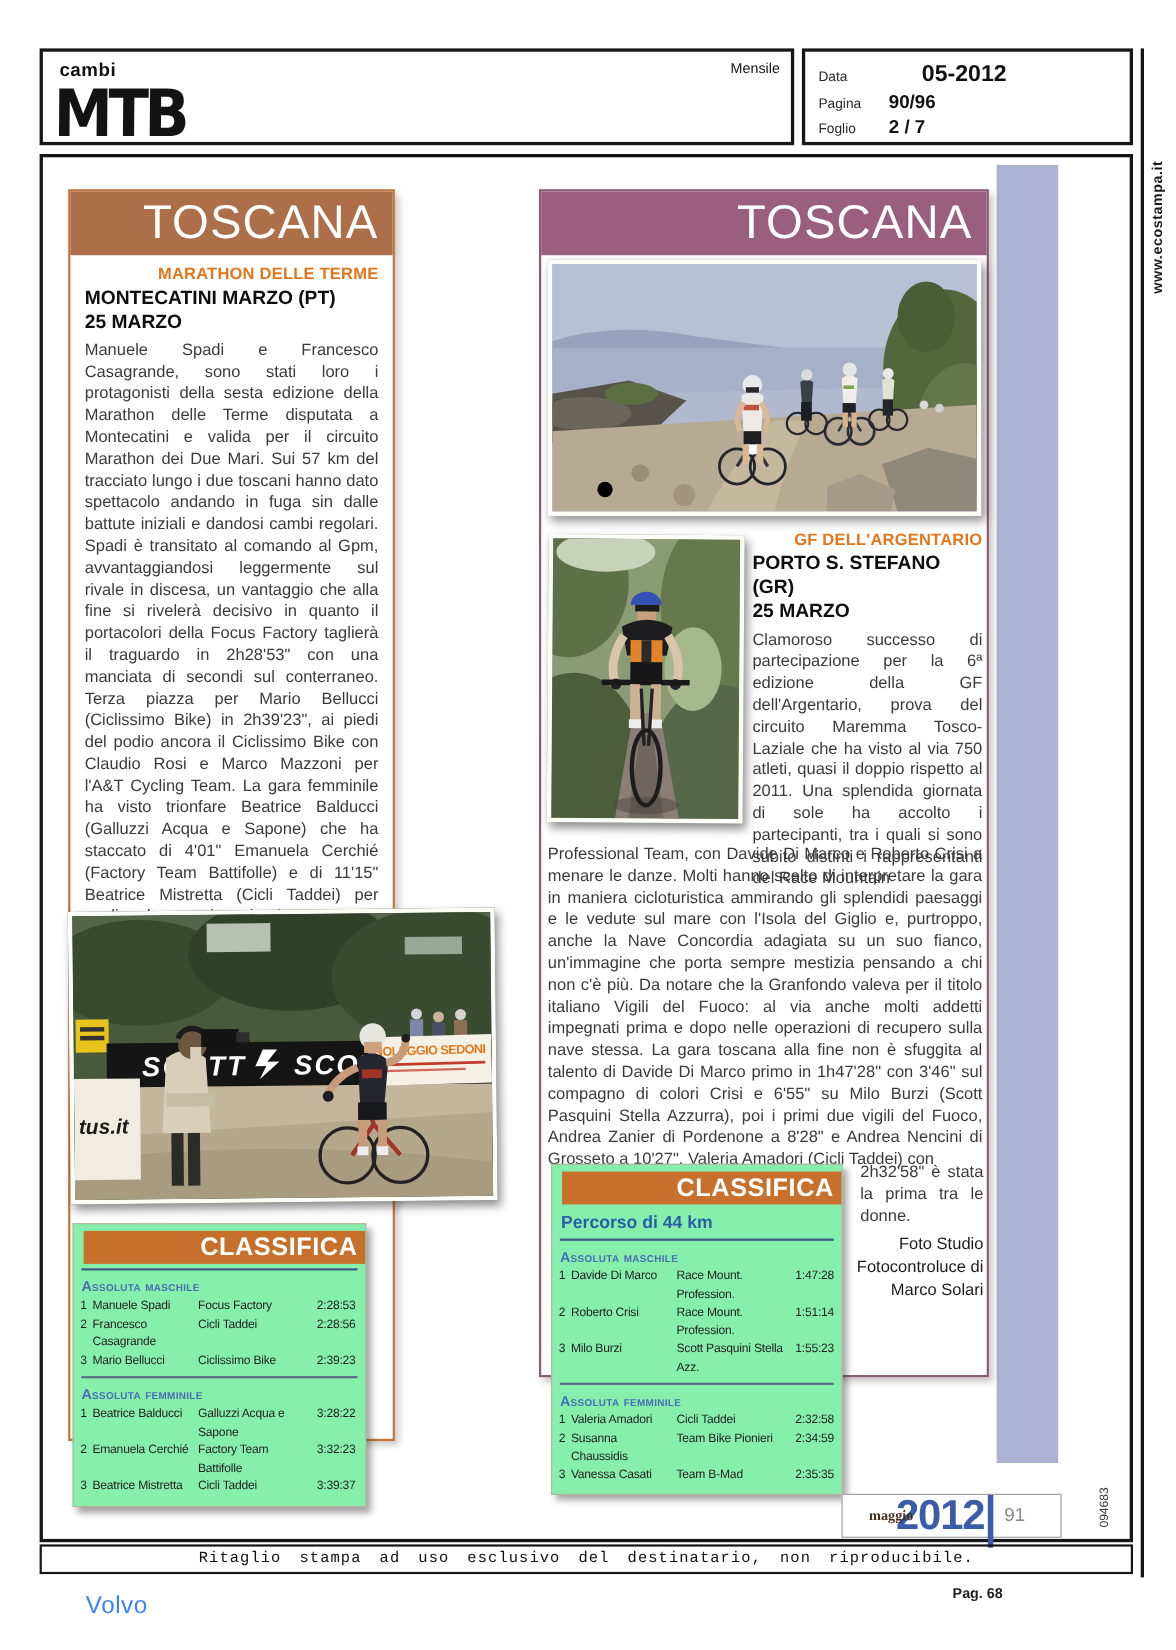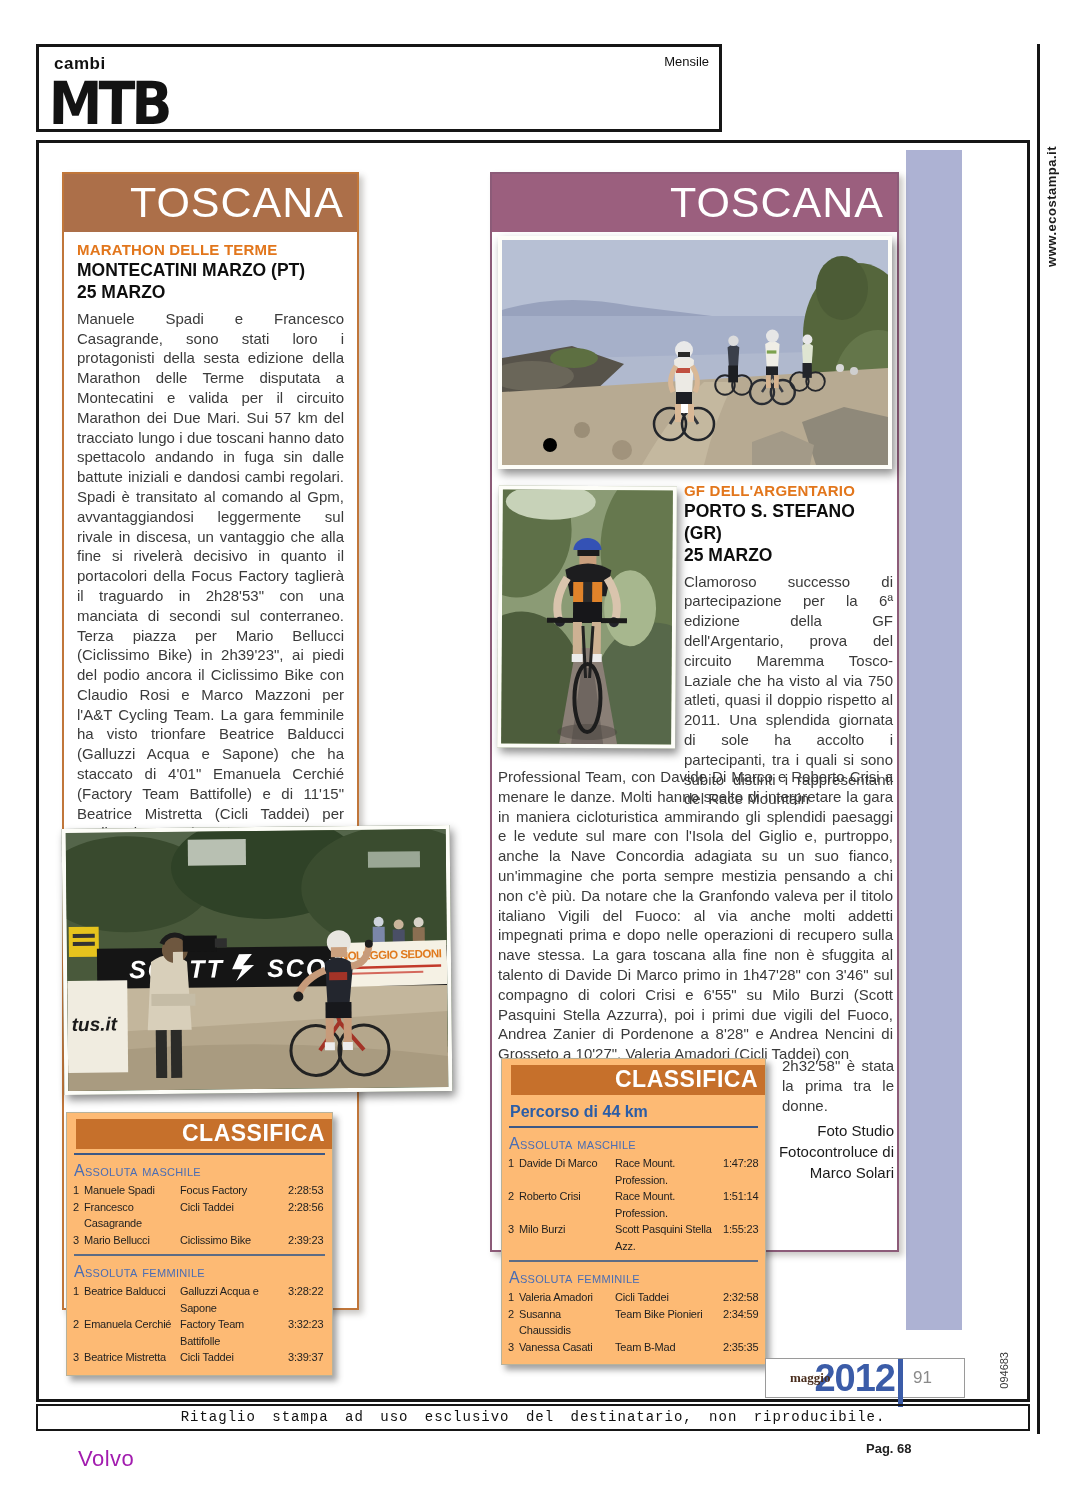--- a/index.html
+++ b/index.html
@@ -34,76 +34,90 @@
 
   
   .block { background:#fff; box-shadow:4px 4px 6px rgba(70,60,50,.28); }
   .block-left  { left:62px;  top:172px; width:297px; height:1138px; border:2px solid #c0763a; }
   .block-right { left:490px; top:172px; width:409px; height:1080px; border:2px solid #8c5b78; }
   .band { height:58px; color:#fff; font-size:43px; line-height:56px; text-align:right; padding-right:13px; letter-spacing:1px; }
   .band-left  { background:#ac6f49; }
   .band-right { background:#9b5f7e; }
 
   .art-text { padding:9px 13px 0 13px; }
-  .kicker   { font-size:15px; font-weight:bold; color:#e2761c; letter-spacing:.2px; }
+  .kicker   { font-size:15px; font-weight:bold; color:#e2761c; letter-spacing:.2px;text-align:right; }
   .loc      { font-size:17.5px; font-weight:bold; color:#0e0e0e; line-height:1.25; margin-top:2px; }
   .adate    { font-size:17.5px; font-weight:bold; color:#0e0e0e; line-height:1.25; }
   .body-text{ font-size:15px; line-height:19.8px; text-align:justify; color:#3a3a3a; margin-top:5px; }
   .credit   { margin-top:7px; text-align:right; font-weight:bold; font-size:15px; color:#1a1a1a; }
 
   .col-intro { left:684px; top:482px; width:209px; }
   .wide-body { left:498px; top:762px; width:395px; }
   .wrap-tail { left:782px; top:1056px; width:112px; font-size:15px; line-height:19.8px; text-align:justify; color:#3a3a3a; }
   .credit2   { left:758px; top:1120px; width:136px; text-align:right; font-weight:normal; font-size:15px; line-height:21px; color:#1a1a1a; }
 
   
   .photo { border:4px solid #fdfdf8; box-shadow:3px 5px 9px rgba(0,0,0,.45); overflow:hidden; }
   .photo svg { display:block; width:100%; height:100%; }
   .photo-finish { left:63px;  top:827px; width:388px; height:266px; transform:rotate(-.6deg); background:#49593b; }
   .photo-trail  { left:498px; top:236px; width:394px; height:233px; background:#b7c0d4; }
   .photo-rider  { left:498px; top:486px; width:178px; height:262px; transform:rotate(.4deg); background:#8b9b75; }
 
   
-  .classifica { background:#fdba74; border:1px solid #b7b29b; box-shadow:4px 5px 6px rgba(50,50,50,.45); padding-bottom:9px; }
+  .classifica { background:#86efac; border:1px solid #b7b29b; box-shadow:4px 5px 6px rgba(50,50,50,.45); padding-bottom:9px; }
   .clf-left  { left:66px;  top:1112px; width:267px; }
   .clf-right { left:501px; top:1058px; width:265px; }
   .clf-bar   { height:30px; margin:6px 0 4px 9px; background:#c6702b; color:#fff; text-align:right;
                font-size:23px; font-weight:bold; line-height:29px; padding-right:7px; letter-spacing:.5px; }
   .clf-course{ font-size:16px; font-weight:bold; color:#2b5da6; padding:4px 8px 5px; }
   .clf-rule  { border-top:2px solid #3c5886; margin:0 7px 6px; }
-  .clf-sec   { font-variant:small-caps; font-weight:normal; font-size:16px; color:#4a6db4; padding:1px 7px 2px; letter-spacing:.3px; }
+  .clf-sec   { font-variant:small-caps; font-weight:bold; font-size:13px; color:#4a6db4; padding:1px 7px 2px; letter-spacing:.3px; }
   .cr { display:grid; grid-template-columns:9px 94px 106px 40px; column-gap:2px; padding:0 6px;
         font-size:11px; line-height:16.5px; color:#1f1f1f; letter-spacing:-.2px; }
   .c3 { text-align:left; }
   .clf-div { border-top:2px solid #5d6c85; margin:6px 7px; }
 
   
   .maggio-box { left:765px; top:1358px; width:200px; height:40px; border:1px solid #9a9a9a; background:#fff;
                 display:flex; align-items:center; padding-left:24px; }
   .maggio { font-family:"Liberation Serif",serif; font-weight:bold; font-size:13px; color:#4a2e1e;
             position:relative; z-index:2; margin-right:-16px; }
   .y2012  { font-size:38px; font-weight:900; color:#3b5ca8; position:relative; z-index:1; letter-spacing:-1px; }
   .ybar   { width:5px; height:48px; background:#3b5ca8; margin-left:3px; margin-top:10px; }
   .p91    { font-size:17px; color:#8a8a8a; margin-left:10px; }
 
   .disclaimer { left:36px; top:1404px; width:994px; height:27px; border:2px solid #161616;
                 font-family:"Liberation Mono",monospace; font-size:14px; line-height:22px;
                 text-align:center; letter-spacing:1px; word-spacing:7px; color:#111; }
-  .brand   { left:78px;  top:1446px; font-size:22px; color:#a21caf; letter-spacing:.5px; }
+  .brand   { left:78px;  top:1446px; font-size:22px; color:#3b82f6; letter-spacing:.5px; }
   .pageref { left:866px; top:1441px; font-size:13px; font-weight:600; color:#222;text-align:center; }
 </style>
 </head>
 <body>
 
 <div id="page">
 
   <div class="abs hdr-left">
     <span class="logo-top">cambi</span>
     <span class="logo-main">MTB</span>
     <span class="frequency">Mensile</span>
+  </div>
+  <div class="abs hdr-right">
+    <div class="meta-row">
+      <span class="m-label">Data</span>
+      <span class="m-value big">05-2012</span>
+    </div>
+    <div class="meta-row">
+      <span class="m-label">Pagina</span>
+      <span class="m-value">90/96</span>
+    </div>
+    <div class="meta-row">
+      <span class="m-label">Foglio</span>
+      <span class="m-value">2 / 7</span>
+    </div>
   </div>
 
   <div class="abs content-frame"></div>
   <div class="abs outer-line"></div>
   <div class="abs lavender-bar"></div>
   <div class="abs eco-vertical">www.ecostampa.it</div>
   <div class="abs code-vertical">094683</div>
 
   <div class="abs block block-left">
     <div class="band band-left">TOSCANA</div>

